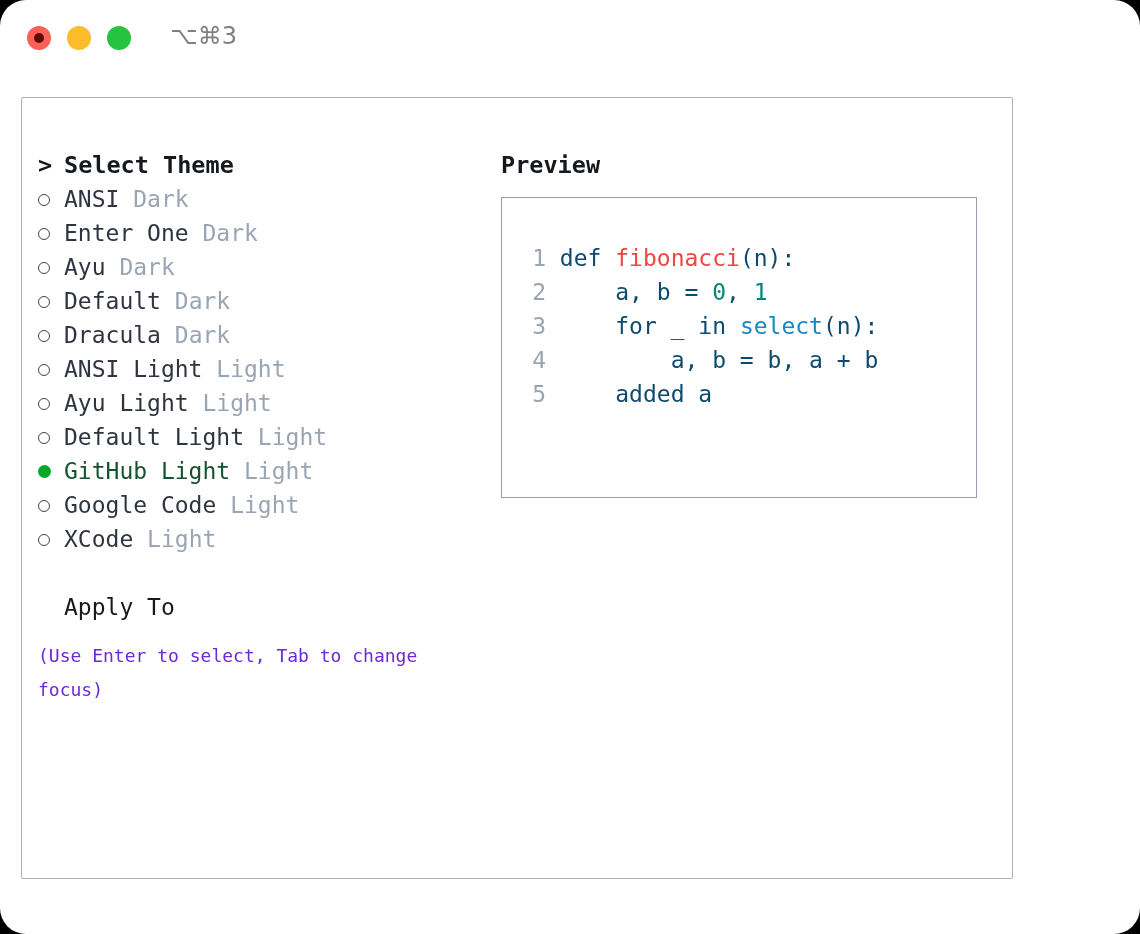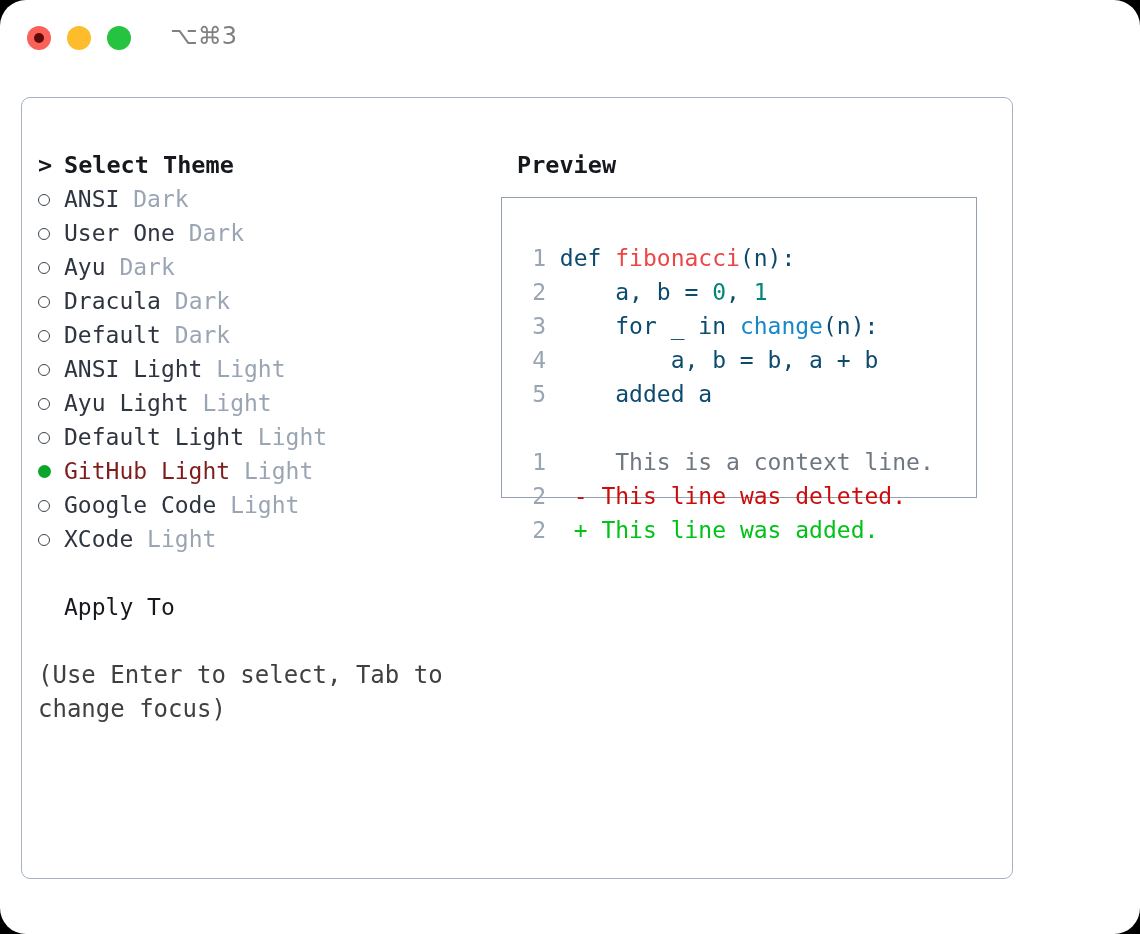--- a/index.html
+++ b/index.html
@@ -61,21 +61,21 @@
   }
 
   
   #panel {
     position: absolute;
     left: 21px;
     top: 97px;
     width: 992px;
     height: 782px;
     border: 1px solid #a8b2c1;
-    border-radius: 9px;
+    border-radius: 2px;
     box-sizing: border-box;
     background: #ffffff;
   }
 
   
   #left-col {
     position: absolute;
     left: 16px;
     top: 50px;
     width: 450px;
@@ -97,21 +97,21 @@
     font-weight: bold;
     color: #15181c;
     font-size: 23.5px;
   }
   .header-row .marker { font-weight: bold; }
 
   .theme-name { }
   .theme-kind {
     color: #9aa5b4;
   }
-  .row.selected .theme-name { color: #7f1d1d; }
+  .row.selected .theme-name { color: #14532d; }
   .row.selected .marker     { color: #0aa62c; }
   .dot-filled {
     display: inline-block;
     width: 13px; height: 13px;
     border-radius: 50%;
     background: #0aa62c;
     vertical-align: 1px;
   }
   .circle-hollow {
     display: inline-block;
@@ -125,41 +125,40 @@
   #apply-block { margin-top: 34px; }
   .section-title {
     height: 34px;
     line-height: 34px;
     font-size: 23px;
     color: #15181c;
     padding-left: 26px;
   }
 
   #hint {
-    margin-top: 34px;
-    font-size: 24px;
-    line-height: 34px;
-    color: #404040;
+    margin-top: 15px;
+    font-size: 18px;
+    line-height: 34px;
+    color: #6d28d9;
     width: 420px;
   }
 
   
   #right-col {
     position: absolute;
     left: 479px;
     top: 50px;
     width: 500px;
   }
   #preview-title {
     font-size: 23.5px;
     font-weight: bold;
     color: #15181c;
     line-height: 34px;
     height: 34px;
-    margin-left: 16px;
   }
   #code-box {
     margin-top: 15px;
     width: 476px;
     height: 301px;
     border: 1px solid #94a0b0;
     box-sizing: border-box;
     background: #ffffff;
     padding: 43px 0 0 20px;
   }
@@ -201,24 +200,24 @@
   <div id="panel">
 
     <div id="left-col">
 
       <div class="row header-row">
         <span class="marker">&gt;</span><span>Select Theme</span>
       </div>
 
       <div id="theme-list">
           <div class="row"><span class="marker"><span class="circle-hollow"></span></span><span class="theme-name">ANSI</span><span class="theme-kind"> Dark</span></div>
-          <div class="row"><span class="marker"><span class="circle-hollow"></span></span><span class="theme-name">User One</span><span class="theme-kind"> Dark</span></div>
+          <div class="row"><span class="marker"><span class="circle-hollow"></span></span><span class="theme-name">Enter One</span><span class="theme-kind"> Dark</span></div>
           <div class="row"><span class="marker"><span class="circle-hollow"></span></span><span class="theme-name">Ayu</span><span class="theme-kind"> Dark</span></div>
+          <div class="row"><span class="marker"><span class="circle-hollow"></span></span><span class="theme-name">Default</span><span class="theme-kind"> Dark</span></div>
           <div class="row"><span class="marker"><span class="circle-hollow"></span></span><span class="theme-name">Dracula</span><span class="theme-kind"> Dark</span></div>
-          <div class="row"><span class="marker"><span class="circle-hollow"></span></span><span class="theme-name">Default</span><span class="theme-kind"> Dark</span></div>
           <div class="row"><span class="marker"><span class="circle-hollow"></span></span><span class="theme-name">ANSI Light</span><span class="theme-kind"> Light</span></div>
           <div class="row"><span class="marker"><span class="circle-hollow"></span></span><span class="theme-name">Ayu Light</span><span class="theme-kind"> Light</span></div>
           <div class="row"><span class="marker"><span class="circle-hollow"></span></span><span class="theme-name">Default Light</span><span class="theme-kind"> Light</span></div>
           <div class="row selected"><span class="marker"><span class="dot-filled"></span></span><span class="theme-name">GitHub Light</span><span class="theme-kind"> Light</span></div>
           <div class="row"><span class="marker"><span class="circle-hollow"></span></span><span class="theme-name">Google Code</span><span class="theme-kind"> Light</span></div>
           <div class="row"><span class="marker"><span class="circle-hollow"></span></span><span class="theme-name">XCode</span><span class="theme-kind"> Light</span></div>
         </div>
 
       <div id="apply-block">
         <div class="section-title">Apply To</div>
@@ -226,27 +225,22 @@
 
       <div id="hint">(Use Enter to select, Tab to change focus)</div>
     </div>
 
     <div id="right-col">
       <div id="preview-title">Preview</div>
       <div id="code-box">
         <div id="code-lines">
             <div class="code-line"><span class="lnum">1</span> <span class="code-body">def </span><span class="tok-fn">fibonacci</span><span class="code-body">(n):</span></div>
             <div class="code-line"><span class="lnum">2</span> <span class="code-body">    a, b = </span><span class="tok-num">0</span><span class="code-body">, </span><span class="tok-num">1</span></div>
-            <div class="code-line"><span class="lnum">3</span> <span class="code-body">    for _ in </span><span class="tok-builtin">change</span><span class="code-body">(n):</span></div>
+            <div class="code-line"><span class="lnum">3</span> <span class="code-body">    for _ in </span><span class="tok-builtin">select</span><span class="code-body">(n):</span></div>
             <div class="code-line"><span class="lnum">4</span> <span class="code-body">        a, b = b, a + b</span></div>
             <div class="code-line"><span class="lnum">5</span> <span class="code-body">    added a</span></div>
           </div>
         <div class="blank-line"></div>
-        <div id="diff-lines">
-            <div class="code-line"><span class="lnum">1</span>  <span class="diff-ctx"> </span><span class="diff-ctx">  This is a context line.</span></div>
-            <div class="code-line"><span class="lnum">2</span>  <span class="diff-del">-</span><span class="diff-del"> This line was deleted.</span></div>
-            <div class="code-line"><span class="lnum">2</span>  <span class="diff-add">+</span><span class="diff-add"> This line was added.</span></div>
-          </div>
       </div>
     </div>
 
   </div>
 </div>
 
 </body></html>

